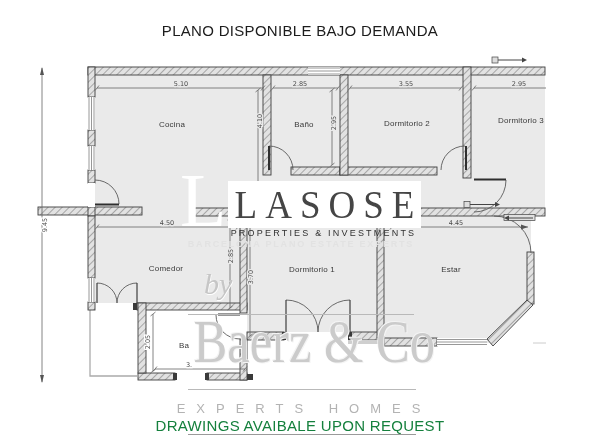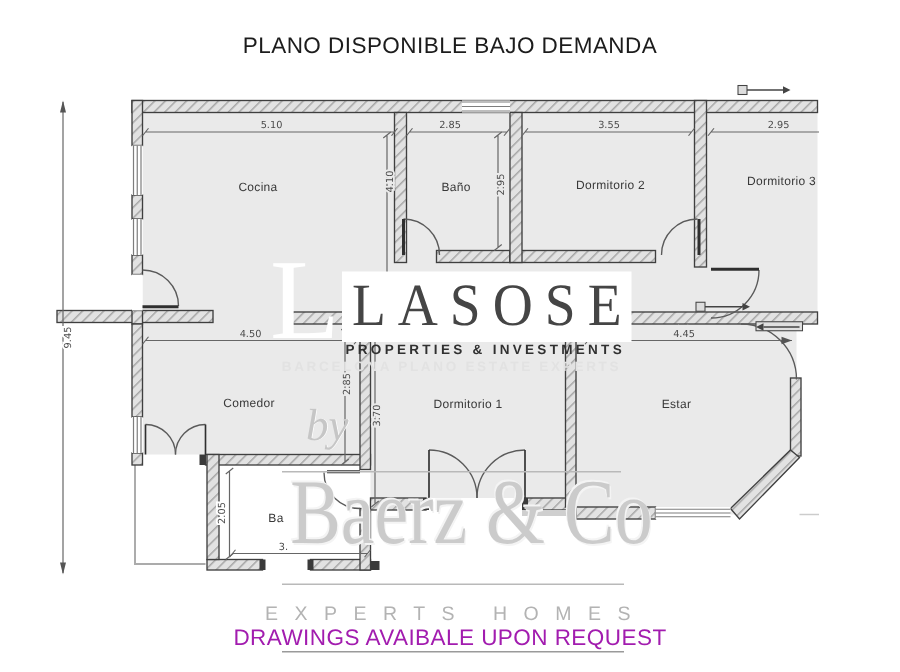--- a/index.html
+++ b/index.html
@@ -1,42 +1,42 @@
 <!DOCTYPE html>
 <html><head>
 <meta charset="utf-8">
 <style>
   html,body{margin:0;padding:0;background:#fff;}
   .stage{position:relative;width:600px;height:448px;background:#ffffff;overflow:hidden;
          font-family:"Liberation Sans",sans-serif;}
   .title{position:absolute;top:22px;left:0;right:0;text-align:center;
          font-size:15px;font-weight:500;letter-spacing:.3px;color:#1c1c1c;}
   .footer{position:absolute;top:417px;left:0;right:0;text-align:center;z-index:7;
-         font-size:15px;font-weight:500;letter-spacing:.3px;color:#a21caf;}
+         font-size:15px;font-weight:500;letter-spacing:.3px;color:#15803d;}
   svg{position:absolute;top:0;left:0;}
   .wall{fill:url(#hatch);stroke:#3f3f3f;stroke-width:.9;}
   .room{fill:#eaeaea;}
   .dimline{stroke:#666;stroke-width:.8;fill:none;}
   .arc{stroke:#5a5a5a;stroke-width:.9;fill:none;}
   .leaf{stroke:#2f2f2f;stroke-width:2;}
   .leaf-thin{stroke:#2f2f2f;stroke-width:1.1;}
   .win{stroke:#7d7d7d;stroke-width:.8;}
   .room-lbl{font:500 8px "Liberation Sans",sans-serif;fill:#393939;letter-spacing:.2px;}
   .dim{font:6.5px "DejaVu Sans",sans-serif;fill:#4a4a4a;paint-order:stroke;stroke:#eaeaea;stroke-width:2.5px;}
   .dim.onwhite{stroke:#ffffff;}
   
   .wm{position:absolute;pointer-events:none;}
   .wm-initial{left:180px;top:162px;z-index:3;font-family:"Liberation Serif",serif;
               font-size:76px;color:#ffffff;line-height:1;}
   .wm-box{left:228px;top:181px;width:193px;height:47px;background:#fff;z-index:3;
           display:flex;align-items:center;justify-content:center;}
   .wm-brand{font-family:"Liberation Serif",serif;font-size:37px;color:#454545;
             letter-spacing:8px;transform:scaleY(1.08);white-space:nowrap;margin-left:8px;}
   .wm-tagline{left:227px;top:228px;width:193px;text-align:center;z-index:3;
-              font-size:9px;font-weight:700;letter-spacing:2.2px;color:#303030;white-space:nowrap;}
+              font-size:9px;font-weight:400;letter-spacing:2.2px;color:#303030;white-space:nowrap;}
   .wm-subtitle{left:184px;top:239px;width:234px;text-align:center;z-index:3;
               font-size:9px;font-weight:700;letter-spacing:1.8px;color:#e2e2e2;white-space:nowrap;}
   .wm-by{left:204px;top:267px;z-index:3;font-family:"Liberation Serif",serif;font-style:italic;
          font-size:30px;color:#c6c6c6;text-shadow:.5px .5px 0 #fff;}
   .wm-agency{left:184px;top:306px;width:236px;text-align:center;z-index:3;
              font-family:"Liberation Serif",serif;font-size:55px;line-height:1.15;color:#cbcbcb;
              transform:scale(.92,1.12);transform-origin:center top;white-space:nowrap;
              text-shadow:1px 1px 0 #f4f4f4,-1px -1px 0 #f4f4f4;}
   .wm-homes{left:176px;top:401px;width:256px;text-align:center;z-index:3;
             font-size:13px;font-weight:500;letter-spacing:11px;color:#b3b3b3;white-space:nowrap;}

